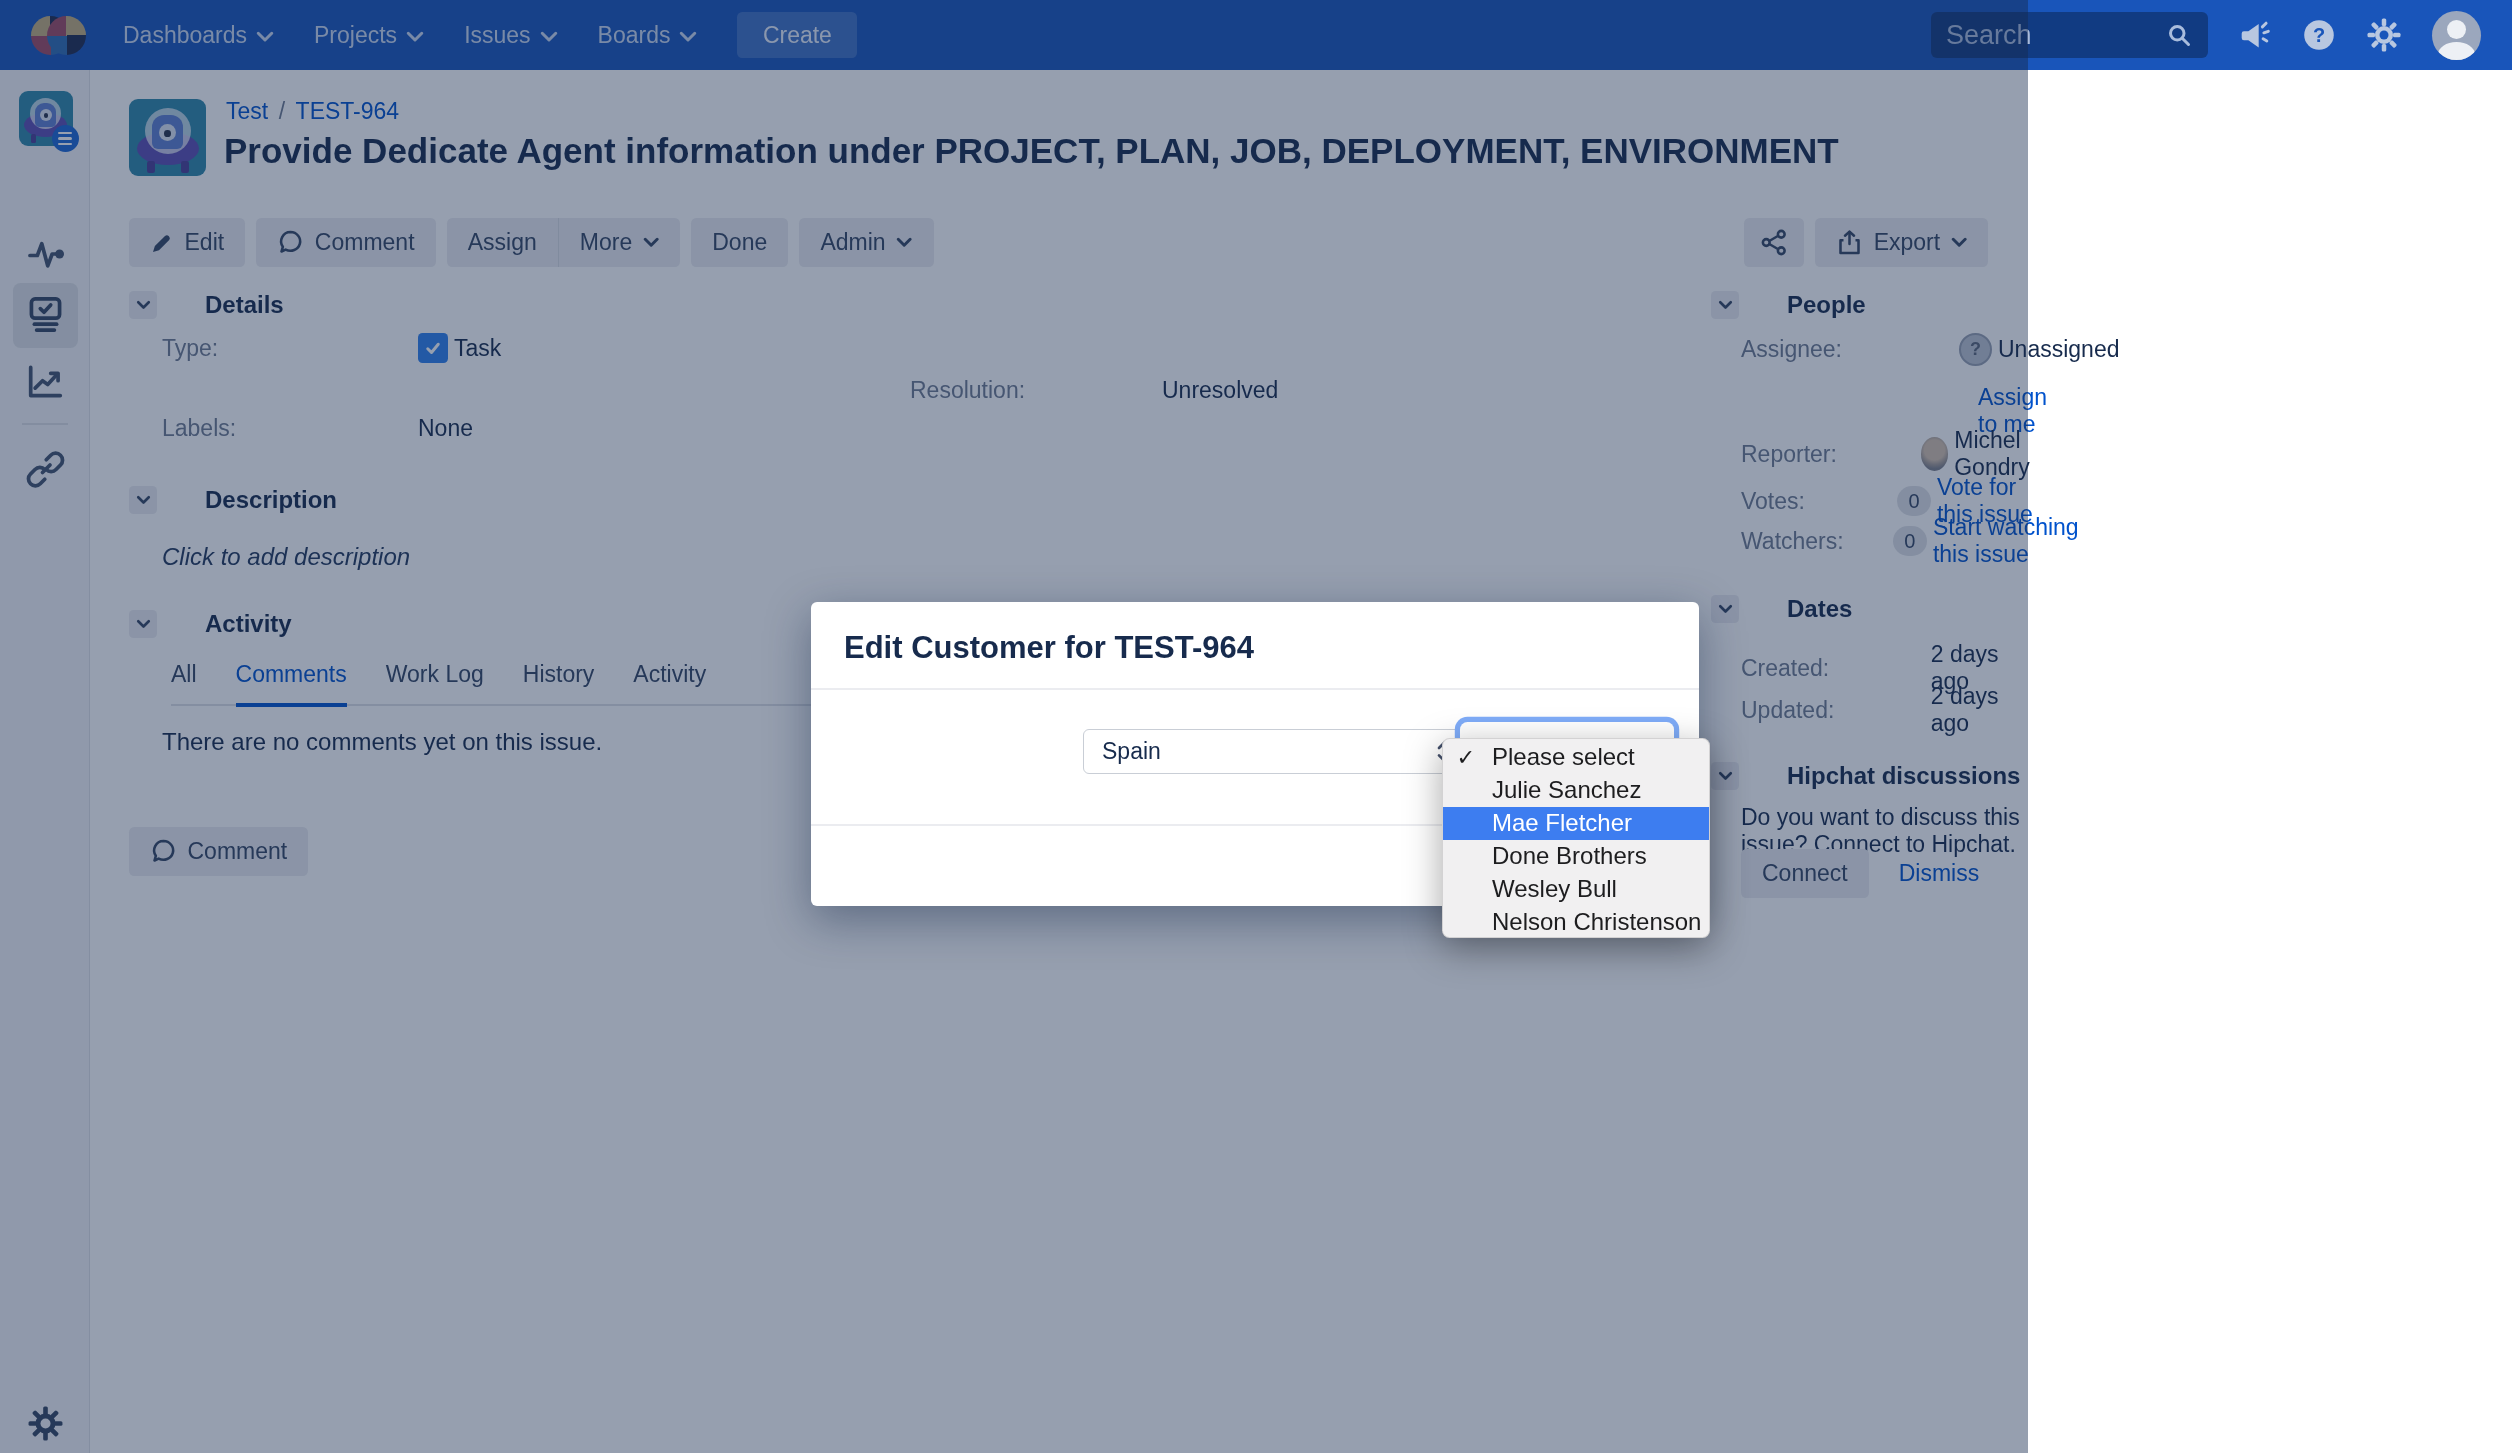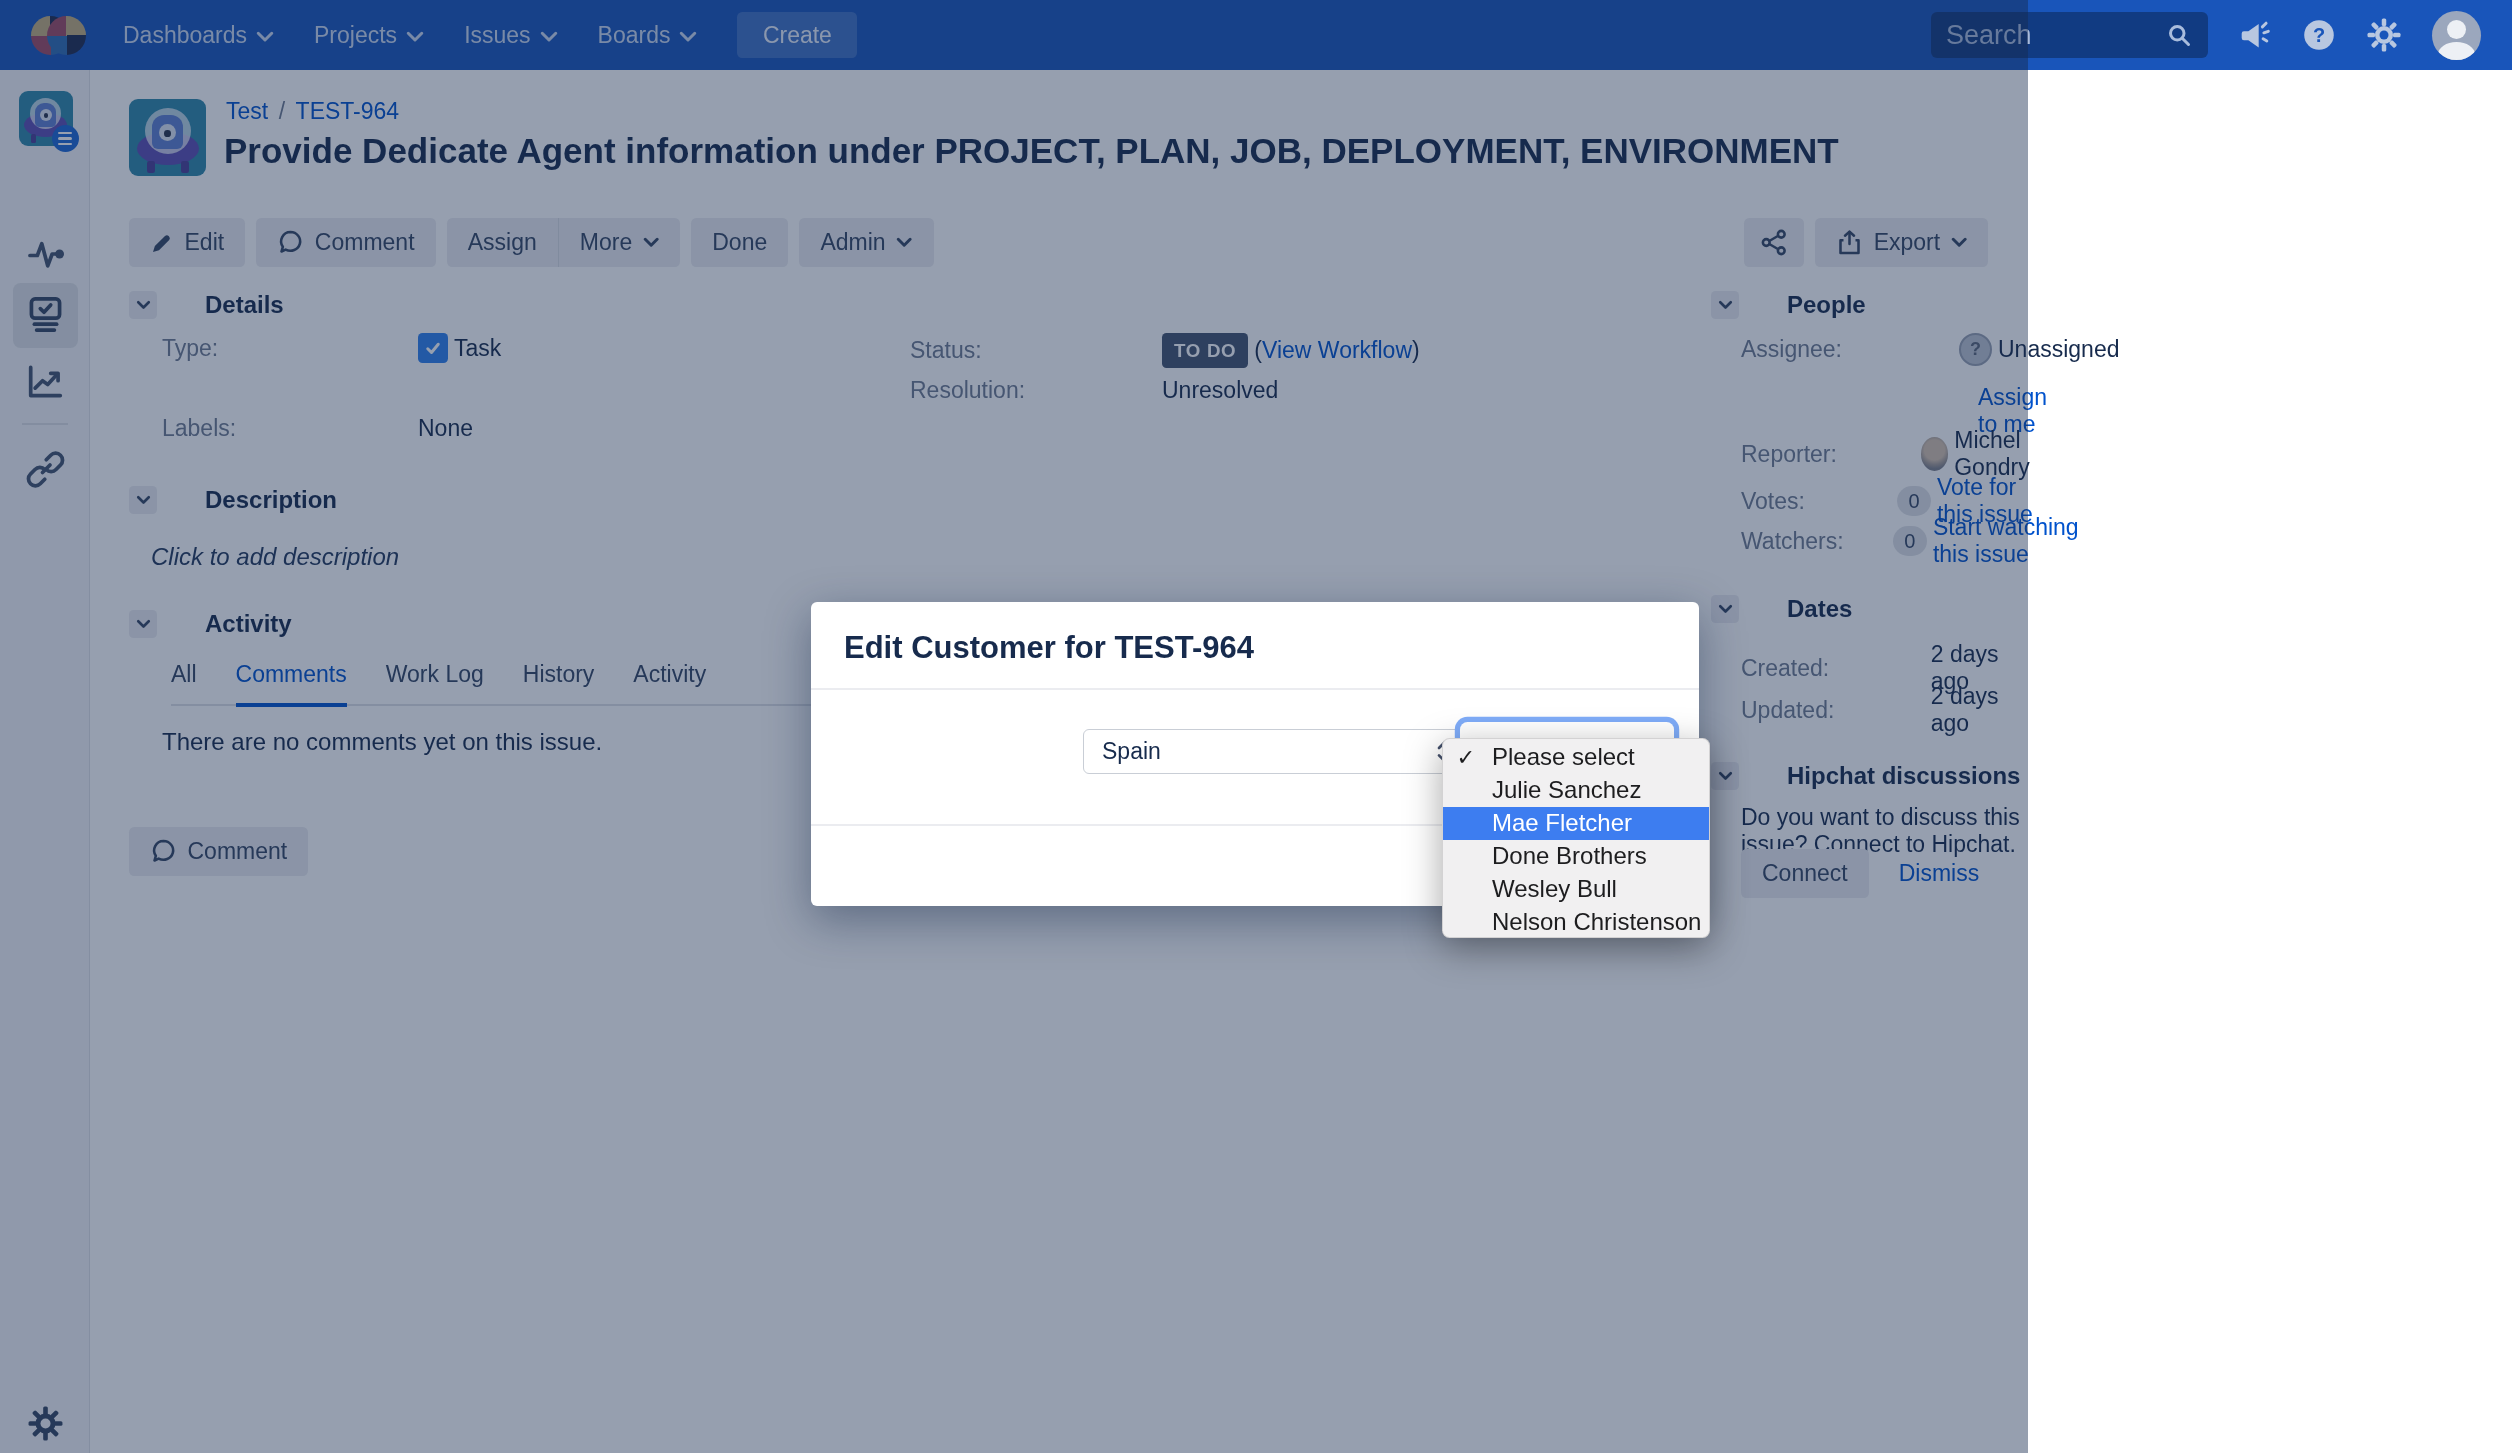--- a/index.html
+++ b/index.html
@@ -65,21 +65,21 @@
   .section-head { position:absolute; display:flex; align-items:center; gap:12px; }
   .twisty { width:28px; height:28px; border-radius:4.5px; background:#EBECF0; display:flex; align-items:center; justify-content:center; color:#344563; cursor:pointer; }
   .section-title { font-size:24px; font-weight:bold; color:#172B4D;margin-left:36px; }
 
   .fieldrow { position:absolute; font-size:23px; display:flex; align-items:center; gap:9px; }
   .flabel { color:#6E7A90; }
   .fvalue { color:#172B4D; display:flex; align-items:center; gap:6px; }
   a.blue { color:#0052CC; text-decoration:none; cursor:pointer; }
   .task-check { width:30px; height:30px; border-radius:4.5px; background:#2F80ED; display:inline-flex; align-items:center; justify-content:center; }
   .lozenge { background:#42526E; color:#fff; font-size:18.7px; font-weight:bold; letter-spacing:0.7px; padding:6.7px 12px; border-radius:4.5px; }
-  .desc-placeholder { position:absolute; left:59px; top:473px; font-size:24px; font-style:italic; color:#243a5e; cursor:pointer; }
+  .desc-placeholder { position:absolute; left:70px; top:473px; font-size:24px; font-style:italic; color:#243a5e; cursor:pointer; }
 
   .tabs { position:absolute; left:79px; top:591px; right:843px; display:flex; gap:39px; border-bottom:2.2px solid #DFE1E6; }
   .tab { font-size:23px; color:#344563; padding-bottom:15px; border-bottom:4.5px solid transparent; margin-bottom:-3.4px; cursor:pointer; }
   .tab.active { color:#0052CC; border-bottom-color:#0052CC; }
   .empty-msg { position:absolute; left:70px; top:658px; font-size:24px; color:#172B4D; }
   .comment-bottom { position:absolute; left:37px; top:757px; }
 
   
   .q-avatar { width:33px; height:33px; border-radius:50%; background:#BCC3CF; border:2.2px solid #959EB0; color:#5A6578; font-size:18px; font-weight:bold; display:inline-flex; align-items:center; justify-content:center; }
   .photo-avatar { width:34px; height:34px; border-radius:50%; background:radial-gradient(circle at 50% 38%, #D6C2AE 0 40%, #A59C96 58%, #7E8089 75%); }
@@ -342,29 +342,20 @@
               <polyline points="5,13 10,18 19,7" fill="none" stroke="#fff" stroke-width="4" stroke-linecap="round" stroke-linejoin="round"></polyline>
             </svg>
           </span>
         <span>Task</span>
       </span>
     </div>
     <div class="fieldrow" style="left:70px; top:345px;">
       <span class="flabel" style="width:247px;">Labels:</span>
       <span class="fvalue">None</span>
     </div>
-    <div class="fieldrow" style="left:818px; top:263px;">
-      <span class="flabel" style="width:243px;">Status:</span>
-      <span class="fvalue">
-        <span class="lozenge">TO DO</span>
-        <span style="color:#172B4D;">(</span>
-          <a class="blue" style="margin:0 -6px;">View Workflow</a>
-          <span style="color:#172B4D;">)</span>
-      </span>
-    </div>
     <div class="fieldrow" style="left:818px; top:307px;">
       <span class="flabel" style="width:243px;">Resolution:</span>
       <span class="fvalue">Unresolved</span>
     </div>
 
     <div class="section-head" style="left:37px; top:416px;">
       <span class="twisty">
           <svg width="15" height="10.5" viewBox="0 0 20 14">
             <polyline points="3,3 10,10 17,3" fill="none" stroke="#344563" stroke-width="3.5" stroke-linecap="round" stroke-linejoin="round"></polyline>
           </svg>

